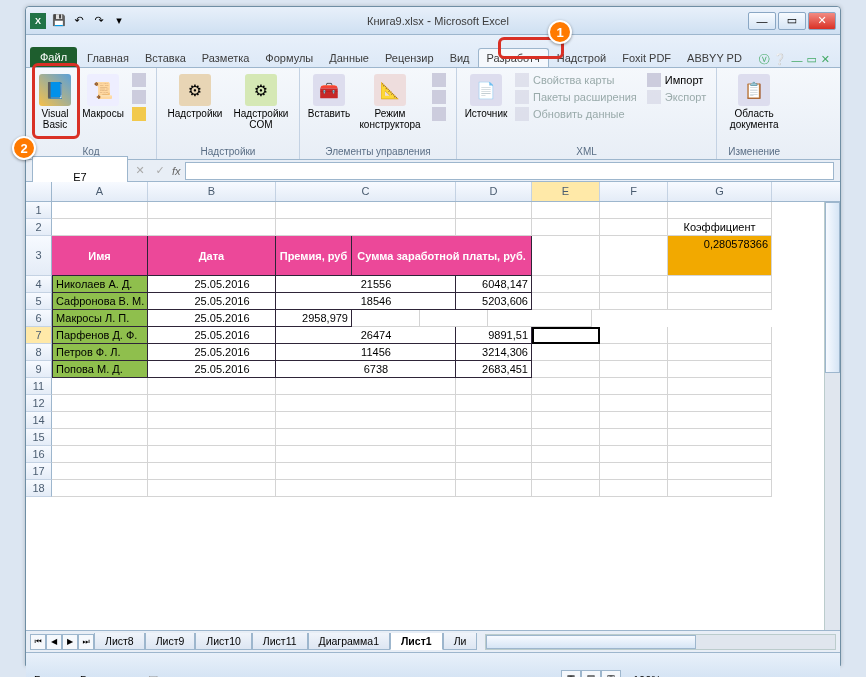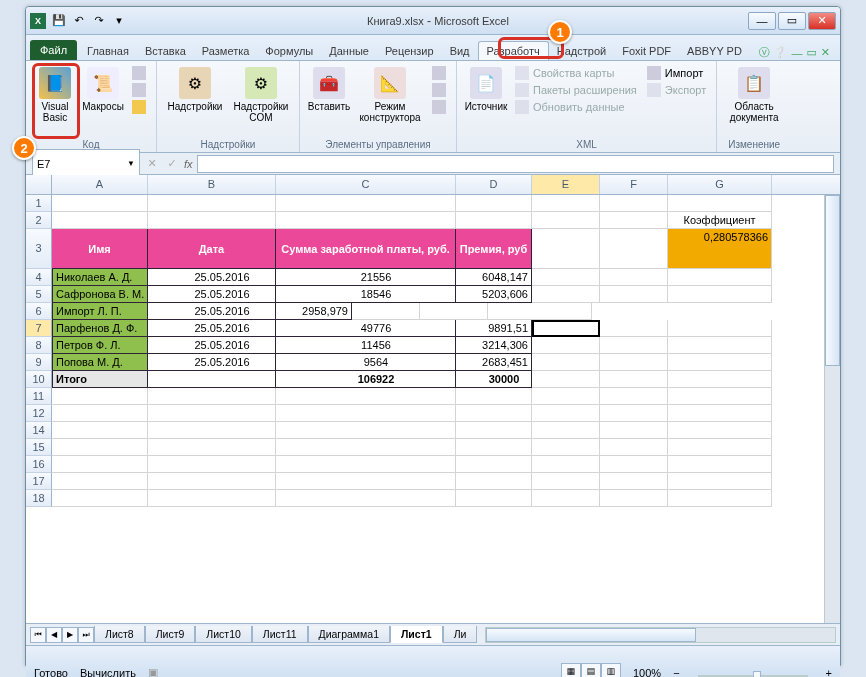--- a/index.html
+++ b/index.html
@@ -10,21 +10,21 @@
 .titlebar { background: linear-gradient(#e8f0fa,#cfe0f2); height: 28px; display: flex; align-items: center; padding: 0 4px; border-radius: 4px 4px 0 0; border-bottom: 1px solid #9db6cd; }
 .titlebar .excel-icon { width: 16px; height: 16px; background: #217346; color: #fff; display: inline-flex; align-items: center; justify-content: center; font-weight: bold; font-size: 9px; margin-right: 4px; }
 .qat { display: flex; gap: 2px; align-items: center; }
 .qat-btn { width: 18px; height: 18px; display: inline-flex; align-items: center; justify-content: center; cursor: pointer; border-radius: 2px; }
 .title-text { flex: 1; text-align: center; color: #3b3b3b; font-size: 12px; }
 .win-controls { display: flex; gap: 2px; }
 .win-btn { width: 28px; height: 18px; background: linear-gradient(#f7fbff,#d6e5f5); border: 1px solid #8aa7c4; border-radius: 2px; display: inline-flex; align-items: center; justify-content: center; cursor: pointer; }
 .win-btn.close { background: linear-gradient(#f28b82,#d93025); color: #fff; }
 
 
-.ribbon-tabs { background: linear-gradient(#e8f0fa,#dde9f7); height: 26px; display: flex; align-items: flex-end; padding: 0 4px; border-bottom: 1px solid #9db6cd; }
+.ribbon-tabs { background: linear-gradient(#e8f0fa,#dde9f7); height: 33px; display: flex; align-items: flex-end; padding: 0 4px; border-bottom: 1px solid #9db6cd; }
 .tab { padding: 3px 8px; cursor: pointer; color: #3b3b3b; border-radius: 3px 3px 0 0; white-space: nowrap; }
 .tab.file { background: #1e5e2e; color: #fff; padding: 4px 10px; margin-right: 2px; }
 .tab.active { background: #f5f8fc; border: 1px solid #9db6cd; border-bottom: none; }
 .ribbon-tabs .spacer { flex: 1; }
 .help-icons { display: flex; gap: 4px; align-items: center; font-size: 12px; color: #4a6; padding-right: 6px; }
 
 
 .ribbon-body { background: linear-gradient(#f5f8fc,#e8eef6); height: 92px; display: flex; border-bottom: 1px solid #9db6cd; }
 .ribbon-group { border-right: 1px solid #c4d2e3; padding: 2px 6px 0; display: flex; flex-direction: column; }
 .ribbon-group .buttons { flex: 1; display: flex; align-items: flex-start; gap: 2px; padding-top: 2px; }
@@ -33,21 +33,21 @@
 .big-btn .ico { width: 32px; height: 32px; background: #ddd; border-radius: 3px; display: inline-flex; align-items: center; justify-content: center; font-size: 16px; }
 .big-btn .lbl { text-align: center; font-size: 10px; line-height: 11px; margin-top: 2px; }
 .small-stack { display: flex; flex-direction: column; gap: 1px; }
 .small-btn { display: flex; align-items: center; gap: 4px; padding: 1px 4px; cursor: pointer; font-size: 10px; border-radius: 2px; white-space: nowrap; }
 .small-btn .sm-ico { width: 14px; height: 14px; background: #ccd; display: inline-block; }
 .disabled { color: #9aa; }
 .disabled .sm-ico { opacity: .5; }
 
 
 .formula-bar { display: flex; align-items: center; background: #e8eef6; height: 22px; border-bottom: 1px solid #9db6cd; padding: 0 6px; gap: 4px; }
-.name-box { background: #fff; border: 1px solid #9db6cd; width: 108px; height: 18px; padding: 14px 4px; display: flex; align-items: center; justify-content: space-between; }
+.name-box { background: #fff; border: 1px solid #9db6cd; width: 96px; height: 18px; padding: 14px 4px; display: flex; align-items: center; justify-content: space-between; flex-direction: column; }
 .fx-label { font-style: italic; color: #666; }
 .formula-input { flex: 1; background: #fff; border: 1px solid #9db6cd; height: 18px; padding: 0 4px; }
 
 
 .grid-wrap { position: relative; background: #fff; height: 448px; overflow: hidden; }
 .col-headers { display: flex; background: linear-gradient(#f7faff,#e4ecf7); border-bottom: 1px solid #9db6cd; height: 20px; }
 .corner { width: 26px; border-right: 1px solid #9db6cd; }
 .ch { border-right: 1px solid #c4d2e3; text-align: center; color: #3b5; color: #4a5c70; line-height: 19px; }
 .ch.sel { background: #ffe9a8; }
 .rows { }
@@ -294,22 +294,22 @@
           <div class="cell cC"></div>
           <div class="cell cD"></div>
           <div class="cell cE"></div>
           <div class="cell cF"></div>
           <div class="cell cG koef-hdr" data-name="cell-koef-label">Коэффициент</div>
         </div>
       <div class="row row3">
           <div class="rh" data-name="row-header-3">3</div>
         <div class="cell cA hdr-cell" data-name="table-header-name">Имя</div>
         <div class="cell cB hdr-cell" data-name="table-header-date">Дата</div>
+        <div class="cell cD hdr-cell" data-name="table-header-bonus">Премия, руб</div>
         <div class="cell cC hdr-cell" data-name="table-header-salary">Сумма заработной платы, руб.</div>
-        <div class="cell cD hdr-cell" data-name="table-header-bonus">Премия, руб</div>
         <div class="cell cE"></div>
           <div class="cell cF"></div>
         <div class="cell cG koef-val" data-name="cell-koef-value">0,280578366</div>
       </div>
       <div class="row">
           <div class="rh" data-name="row-header-4">4</div>
           <div class="cell cA data-name" data-name="cell-name">Николаев А. Д.</div>
           <div class="cell cB data-cell">25.05.2016</div>
           <div class="cell cC data-cell">21556</div>
           <div class="cell cD data-cell data-right">6048,147</div>
@@ -322,63 +322,53 @@
           <div class="cell cA data-name" data-name="cell-name">Сафронова В. М.</div>
           <div class="cell cB data-cell">25.05.2016</div>
           <div class="cell cC data-cell">18546</div>
           <div class="cell cD data-cell data-right">5203,606</div>
           <div class="cell cE"></div>
           <div class="cell cF"></div>
           <div class="cell cG"></div>
         </div>
       <div class="row">
           <div class="rh" data-name="row-header-6">6</div>
-          <div class="cell cA data-name" data-name="cell-name">Импорт Л. П.</div>
+          <div class="cell cA data-name" data-name="cell-name">Макросы Л. П.</div>
           <div class="cell cB data-cell">25.05.2016</div>
           <div class="cell cD data-cell data-right">2958,979</div>
           <div class="cell cE"></div>
           <div class="cell cF"></div>
           <div class="cell cG"></div>
         </div>
       <div class="row">
           <div class="rh sel" data-name="row-header-7">7</div>
           <div class="cell cA data-name" data-name="cell-name">Парфенов Д. Ф.</div>
           <div class="cell cB data-cell">25.05.2016</div>
-          <div class="cell cC data-cell">49776</div>
+          <div class="cell cC data-cell">26474</div>
           <div class="cell cD data-cell data-right">9891,51</div>
           <div class="cell cE active-cell" data-name="active-cell-E7"></div>
           <div class="cell cF"></div>
           <div class="cell cG"></div>
         </div>
       <div class="row">
           <div class="rh" data-name="row-header-8">8</div>
           <div class="cell cA data-name" data-name="cell-name">Петров Ф. Л.</div>
           <div class="cell cB data-cell">25.05.2016</div>
           <div class="cell cC data-cell">11456</div>
           <div class="cell cD data-cell data-right">3214,306</div>
           <div class="cell cE"></div>
           <div class="cell cF"></div>
           <div class="cell cG"></div>
         </div>
       <div class="row">
           <div class="rh" data-name="row-header-9">9</div>
           <div class="cell cA data-name" data-name="cell-name">Попова М. Д.</div>
           <div class="cell cB data-cell">25.05.2016</div>
-          <div class="cell cC data-cell">9564</div>
+          <div class="cell cC data-cell">6738</div>
           <div class="cell cD data-cell data-right">2683,451</div>
-          <div class="cell cE"></div>
-          <div class="cell cF"></div>
-          <div class="cell cG"></div>
-        </div>
-      <div class="row tot-row">
-          <div class="rh" data-name="row-header-10">10</div>
-          <div class="cell cA data-name" data-name="cell-total-label" style="background:#e6e6e6">Итого</div>
-          <div class="cell cB data-cell"></div>
-          <div class="cell cC data-cell">106922</div>
-          <div class="cell cD data-cell data-right" style="text-align:center">30000</div>
           <div class="cell cE"></div>
           <div class="cell cF"></div>
           <div class="cell cG"></div>
         </div>
       <div class="row">
           <div class="rh" data-name="row-header-11">11</div>
           <div class="cell cA"></div>
           <div class="cell cB"></div>
           <div class="cell cC"></div>
           <div class="cell cD"></div>

